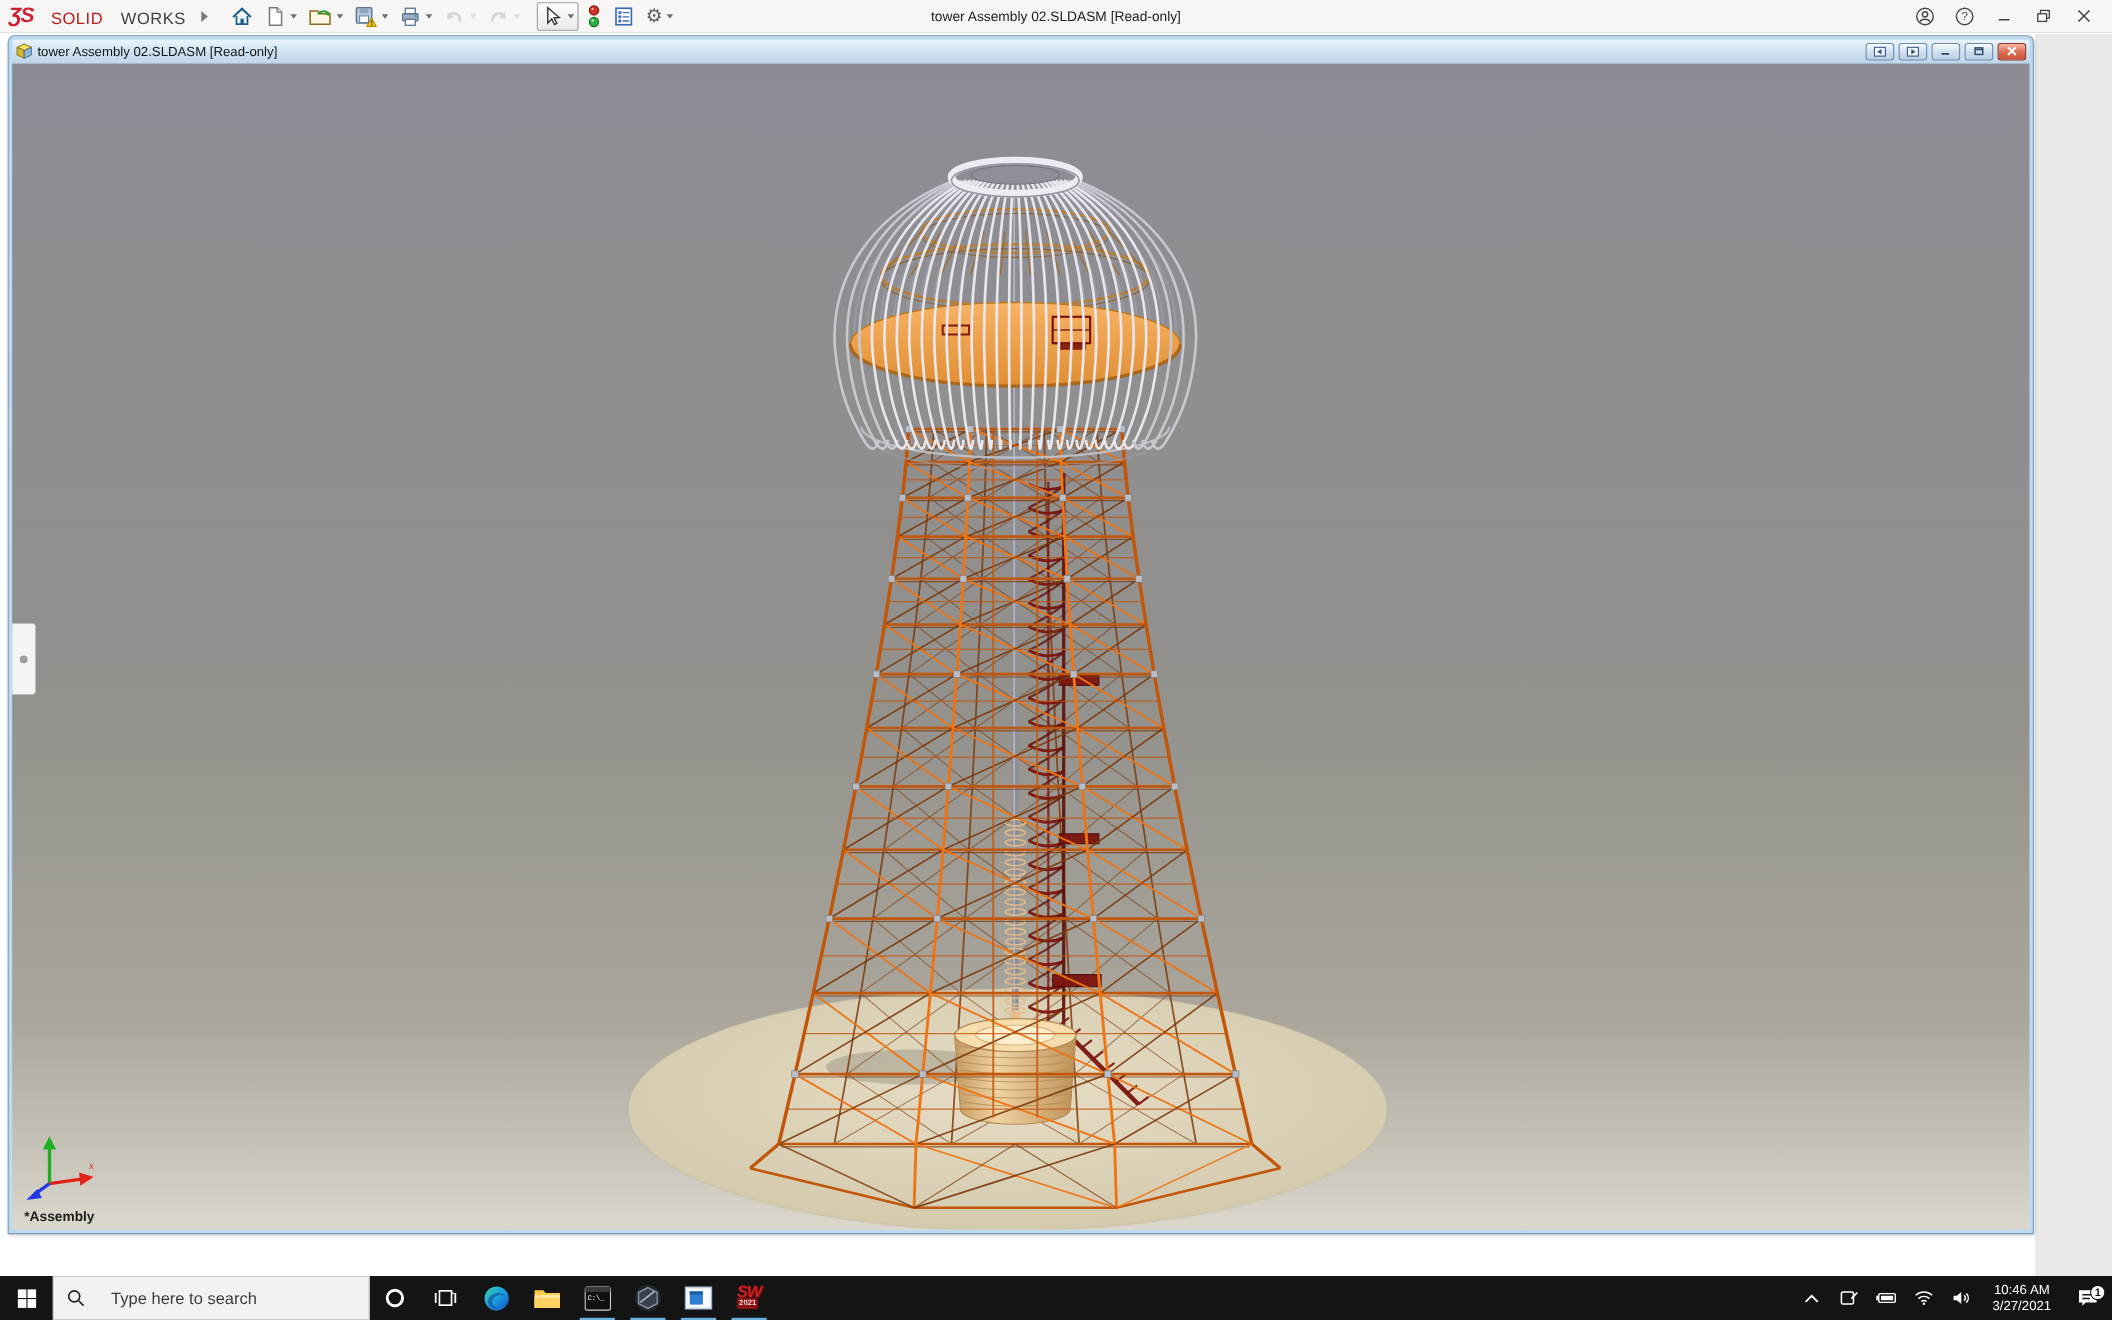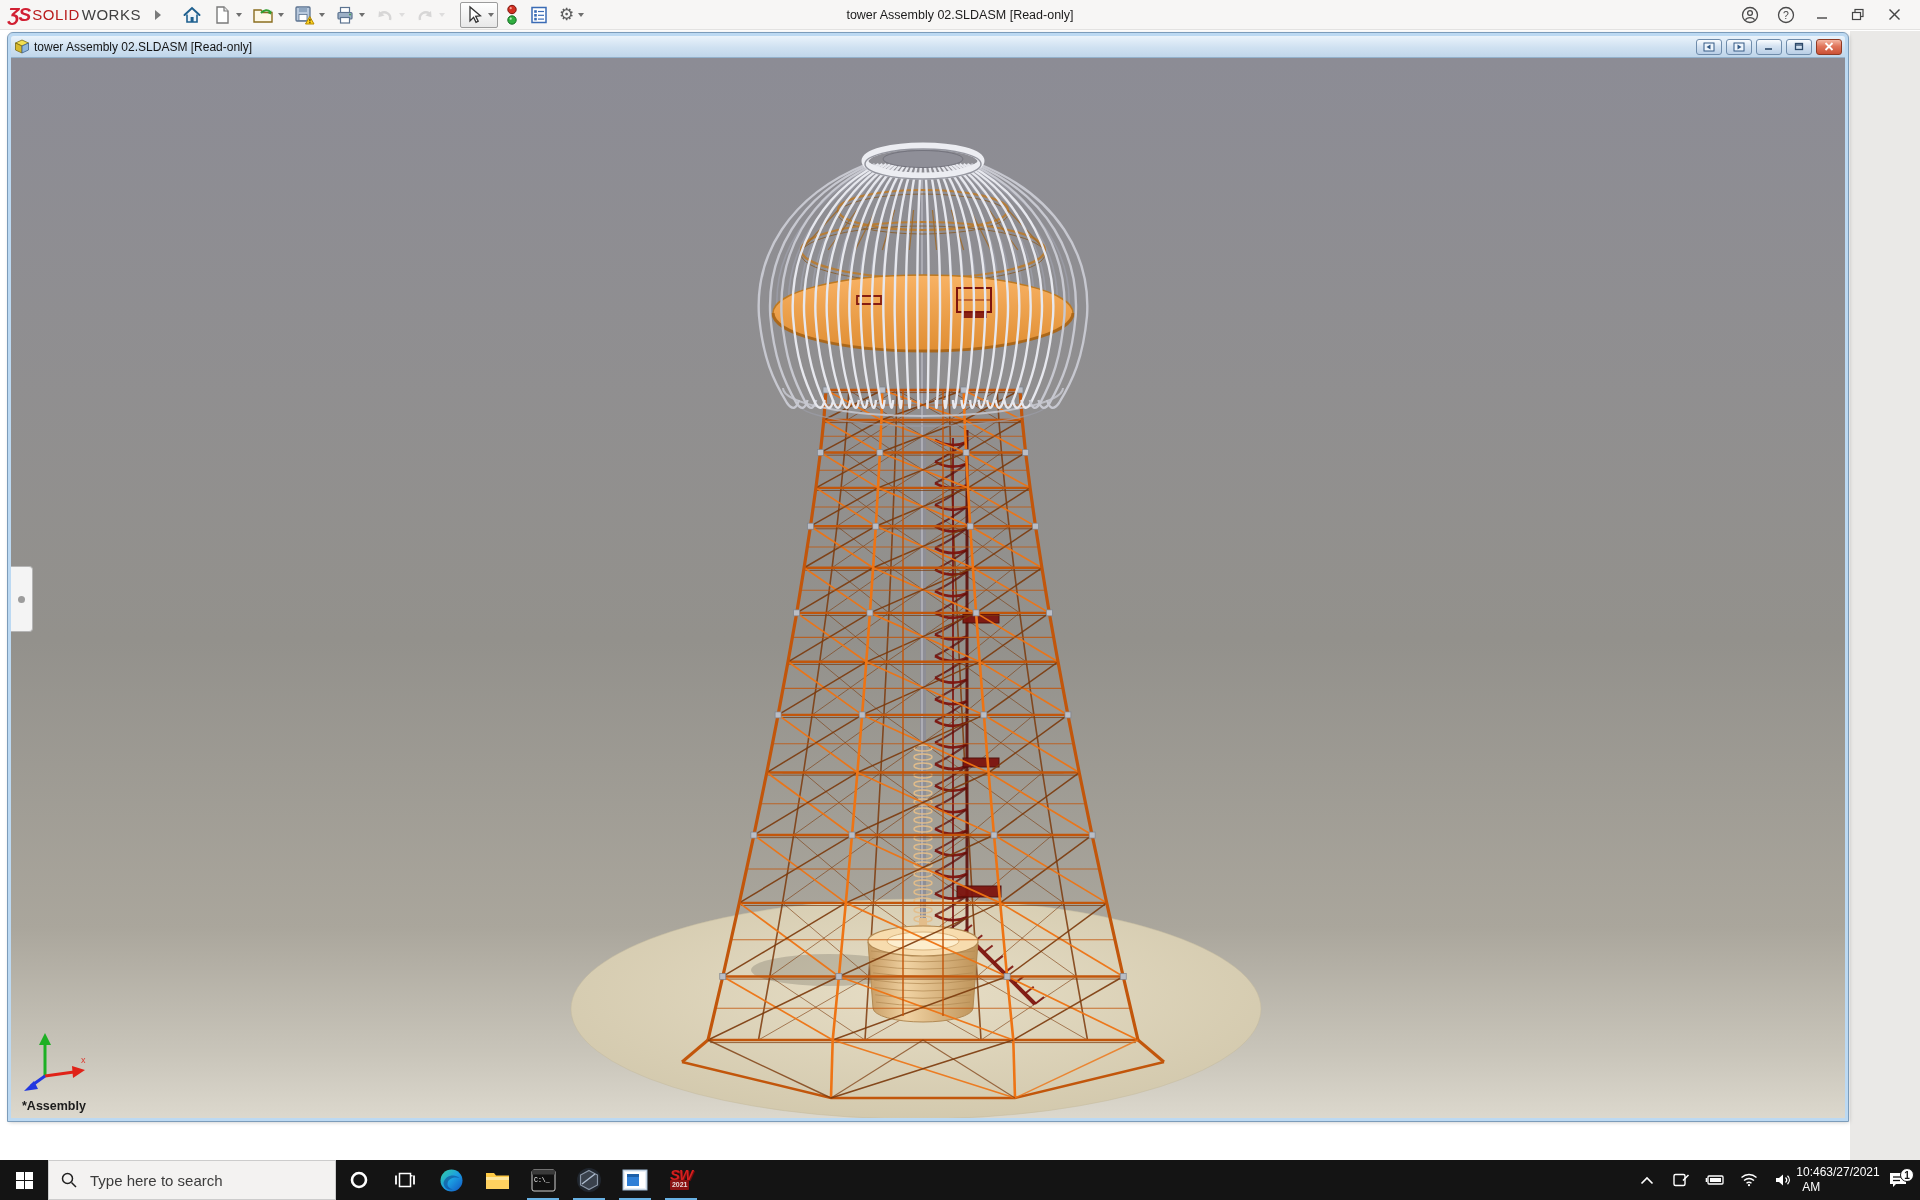--- a/index.html
+++ b/index.html
@@ -1,21 +1,21 @@
 <!DOCTYPE html>
 <html><head>
 <meta charset="utf-8">
 <style>
   *{box-sizing:border-box;margin:0;padding:0}
   html,body{width:1920px;height:1200px;overflow:hidden;background:#fff;
     font-family:"Liberation Sans",sans-serif;-webkit-font-smoothing:antialiased}
   
   .titlebar{position:absolute;top:0;left:0;right:0;height:30px;background:#f7f6f5;
     border-bottom:1px solid #e3e2e1;display:flex;align-items:center;padding:0 8px;z-index:30}
-  .brand{display:flex;align-items:center;gap:2px;margin-right:6px}
+  .brand{display:flex;align-items:flex-end;gap:16px;margin-right:6px}
   .brand .mark{color:#d11f32;font-size:19px;font-weight:bold;font-style:italic;letter-spacing:-1px}
   .brand .bold{color:#b91c1c;font-size:15px;font-weight:normal;letter-spacing:.5px}
   .brand .light{color:#404040;font-size:15px;letter-spacing:.5px}
   .expander{width:14px;height:20px;display:flex;align-items:center;justify-content:center;margin:0 14px 0 4px}
   .tri-r{width:0;height:0;border-top:5px solid transparent;border-bottom:5px solid transparent;border-left:6px solid #7a7a7a}
   .qat{display:flex;align-items:center;gap:4px}
   .tb{display:flex;align-items:center;padding:2px 3px;border-radius:3px}
   .tb svg{display:block}
   .dd{width:0;height:0;border-left:3.5px solid transparent;border-right:3.5px solid transparent;
     border-top:4px solid #6f6f6f;margin-left:4px}
@@ -51,27 +51,27 @@
     display:flex;align-items:center;justify-content:center;z-index:5}
   .paneTab i{width:7px;height:7px;border-radius:50%;background:#9c9c9c}
   .triad{position:absolute;left:12px;bottom:24px;z-index:5}
   .viewlabel{position:absolute;left:11px;bottom:5px;font-size:12.5px;font-weight:bold;color:#1c1c1c;z-index:5}
   
   .taskbar{position:absolute;left:0;right:0;bottom:0;height:40px;background:#141414;
     display:flex;align-items:stretch;color:#fff;z-index:40}
   .tslot{width:46px;display:flex;align-items:center;justify-content:center;position:relative}
   .tslot.start{width:48px}
   .tslot.run::after{content:'';position:absolute;left:7px;right:7px;bottom:0;height:2px;background:#68b1e3}
-  .search{width:288px;background:#f3f2f1;display:flex;align-items:center;gap:13px;padding:0 12px;border:1px solid #cccccc}
+  .search{width:288px;background:#f3f2f1;display:flex;align-items:center;gap:24px;padding:0 12px;border:1px solid #cccccc}
   .search input{border:none;outline:none;background:transparent;font-size:15px;color:#1f1f1f;width:220px;
     font-family:"Liberation Sans",sans-serif}
   .search input::placeholder{color:#3c3c3c}
   .tray{margin-left:auto;display:flex;align-items:center}
   .tray .tslot{width:34px}
-  .clock{width:76px;text-align:center;font-size:12px;line-height:15px;display:flex;flex-direction:row;justify-content:center}
+  .clock{width:76px;text-align:center;font-size:12px;line-height:15px;display:flex;flex-direction:column;justify-content:center}
   .notif{width:44px;position:relative;display:flex;align-items:center;justify-content:center}
   .badge{position:absolute;right:6px;bottom:7px;width:14px;height:14px;border-radius:50%;background:#fff;
     color:#141414;font-size:10px;font-weight:bold;display:flex;align-items:center;justify-content:center;border:1px solid #141414}
   .sw-ico{display:flex;flex-direction:column;align-items:flex-start;line-height:10px}
   .sw-ico .sw{color:#d41f1f;font-weight:bold;font-style:italic;font-size:15px;letter-spacing:-1px;
     text-shadow:1px 1px 0 #6c0c0c}
   .sw-ico .yr{color:#e8d9d9;background:#8a1212;font-size:7px;font-weight:bold;padding:0 2px;border-radius:1px}
 </style>
 </head>
 <body>

